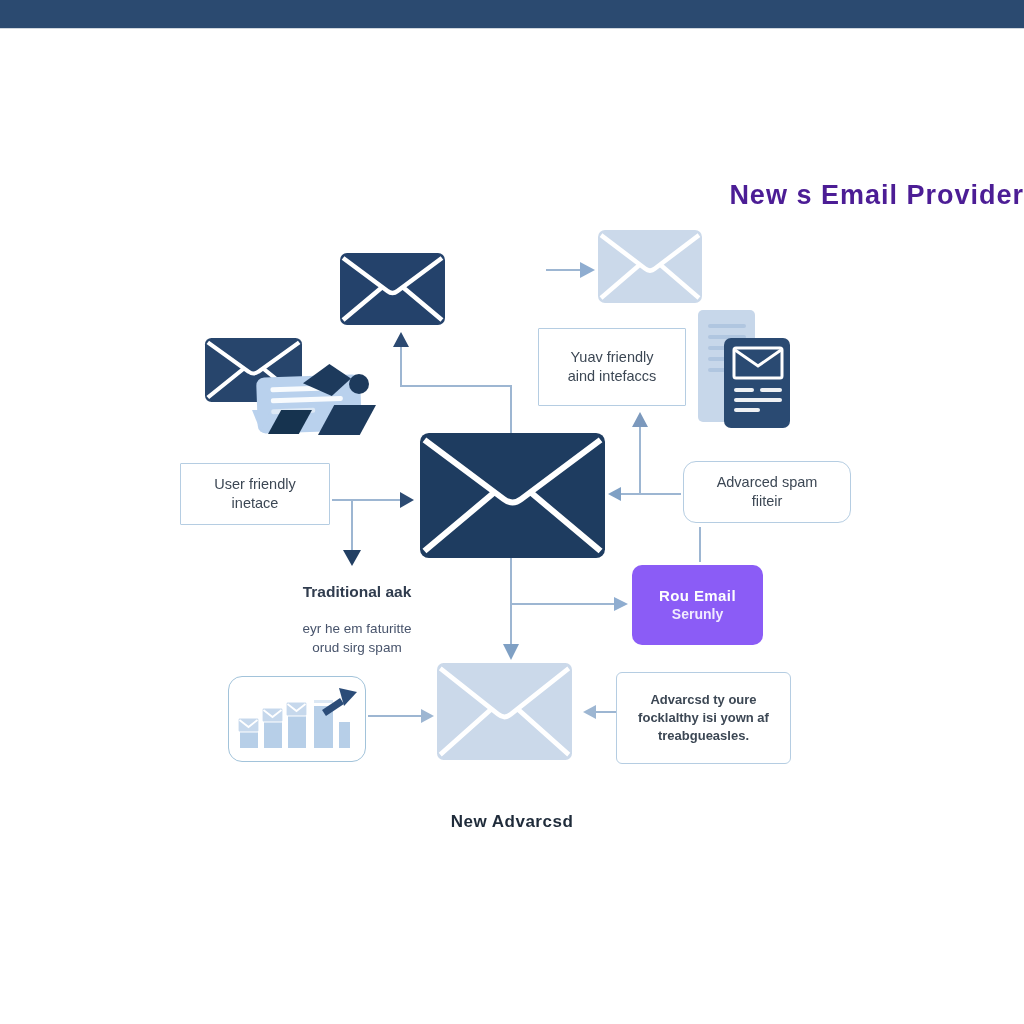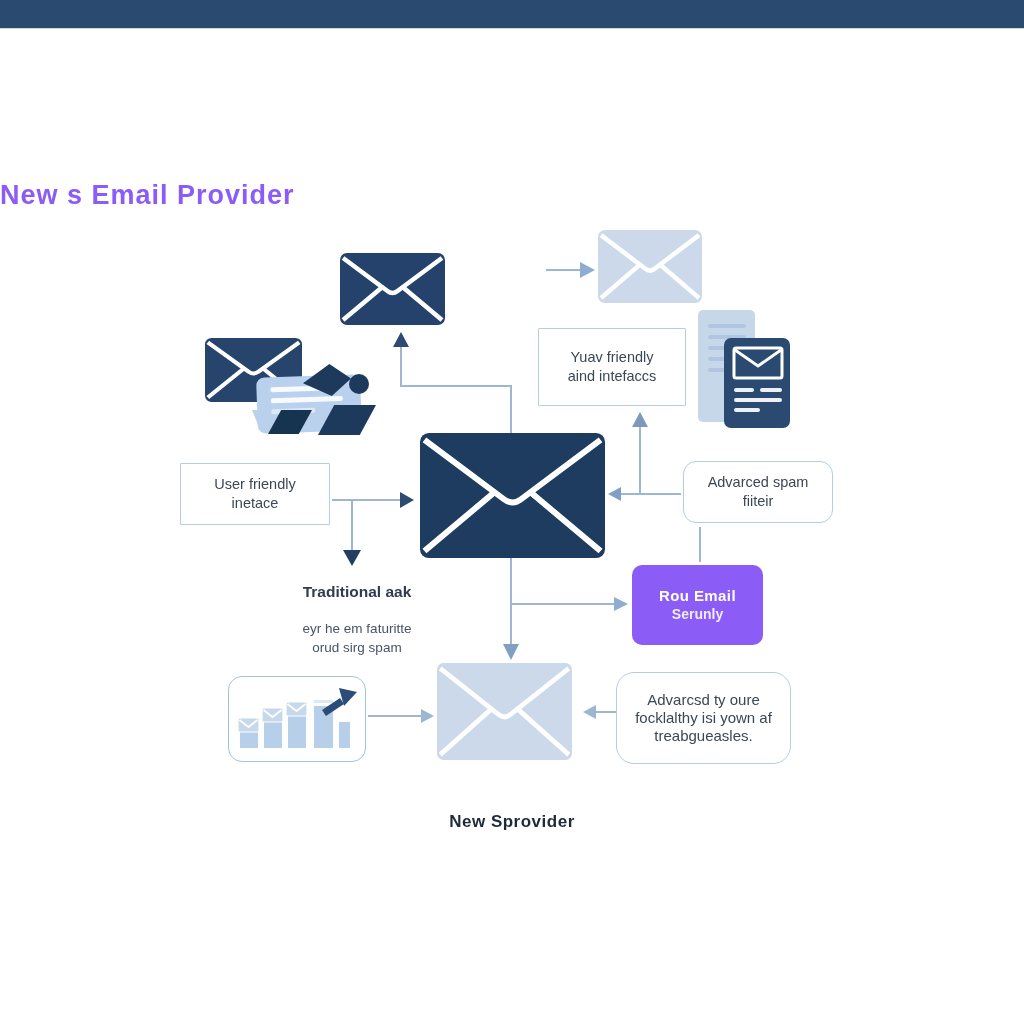--- a/index.html
+++ b/index.html
@@ -2,29 +2,29 @@
 <html><head>
 <meta charset="utf-8">
 <style>
   html,body{margin:0;padding:0;}
   body{
     width:1024px;height:1024px;background:#ffffff;position:relative;overflow:hidden;
     font-family:"Liberation Sans", sans-serif;
   }
   .abs{position:absolute;}
   #topbar{left:0;top:0;width:1024px;height:28px;background:#2b4a70;border-bottom:1.5px solid #cfd6de;}
-  #title{left:0;top:180px;width:1024px;text-align:left;font-size:27px;font-weight:700;
-         color:#8b5cf6;letter-spacing:1px;}
+  #title{left:0;top:180px;width:1024px;text-align:right;font-size:27px;font-weight:700;
+         color:#4c1d95;letter-spacing:1px;}
   #caption{left:0;top:812px;width:1024px;text-align:center;font-size:17px;font-weight:700;
          color:#1f2b3a;letter-spacing:.5px;}
   .nodebox{background:#ffffff;border:1.5px solid #b5cde2;border-radius:1px;
          display:flex;flex-direction:column;align-items:center;justify-content:center;
          text-align:center;color:#3c4754;font-size:14.5px;line-height:19px;box-sizing:border-box;}
   .nodebox span{display:block;}
-  #box-features{font-size:15px;line-height:18px;border-radius:18px;}
+  #box-features{font-size:13px;line-height:18px;border-radius:6px;font-weight:bold;}
   #box-chart{border:1.5px solid #a2c3da;border-radius:14px;}
   #box-rou{background:#8b5cf6;border:none;border-radius:10px;color:#ffffff;}
   #box-rou .l1{font-weight:700;font-size:15px;letter-spacing:.4px;color:#fdfefe;}
   #box-rou .l2{font-size:14px;color:rgba(255,255,255,.88);font-weight:bold;}
   #note-traditional{left:268px;top:582px;width:178px;text-align:center;color:#47536b;
          font-size:13.5px;line-height:19px;}
   #note-traditional .l1{font-size:15.5px;font-weight:700;color:#303c4e;margin-bottom:18px;}
   .envelope{display:block;}
   .shape{position:absolute;}
   .card-light{background:#b9d1ed;border-radius:8px;transform:rotate(-2deg);}
@@ -122,21 +122,21 @@
 <div class="abs nodebox" id="box-yuav" style="left:538px;top:328px;width:148px;height:78px;">
   <span>Yuav friendly</span>
   <span>aind intefaccs</span>
 </div>
 
 <div class="abs nodebox" id="box-user" style="left:180px;top:463px;width:150px;height:62px;">
   <span>User friendly</span>
   <span>inetace</span>
 </div>
 
-<div class="abs nodebox" id="box-spam" style="left:683px;top:461px;width:150px;height:62px;border-radius:13px;">
+<div class="abs nodebox" id="box-spam" style="left:683px;top:461px;width:168px;height:62px;border-radius:13px;">
   <span>Advarced spam</span>
   <span>fiiteir</span>
 </div>
 
 <svg class="abs envelope" style="left:420px;top:433px;" width="185" height="125" viewBox="0 0 104 72" preserveAspectRatio="none">
   <rect width="104" height="72" rx="5" fill="#1e3c60"></rect>
   <path d="M2.5 4 L47 38 Q52 42 57 38 L101.5 4" fill="none" stroke="#fff" stroke-width="3.4"></path>
   <path d="M2.5 68 L42 34 M101.5 68 L62 34" stroke="#fff" stroke-width="3.4"></path>
 </svg>
 
@@ -179,13 +179,13 @@
     <polygon points="129,16 111,12 116,30" fill="#2b4c78"></polygon>
   </svg>
 </div>
 
 <div class="abs nodebox" id="box-features" style="left:616px;top:672px;width:175px;height:92px;">
   <span>Advarcsd ty oure</span>
   <span>focklalthy isi yown af</span>
   <span>treabgueasles.</span>
 </div>
 
-<div id="caption" class="abs">New Sprovider</div>
+<div id="caption" class="abs">New Advarcsd</div>
 
 </body></html>

